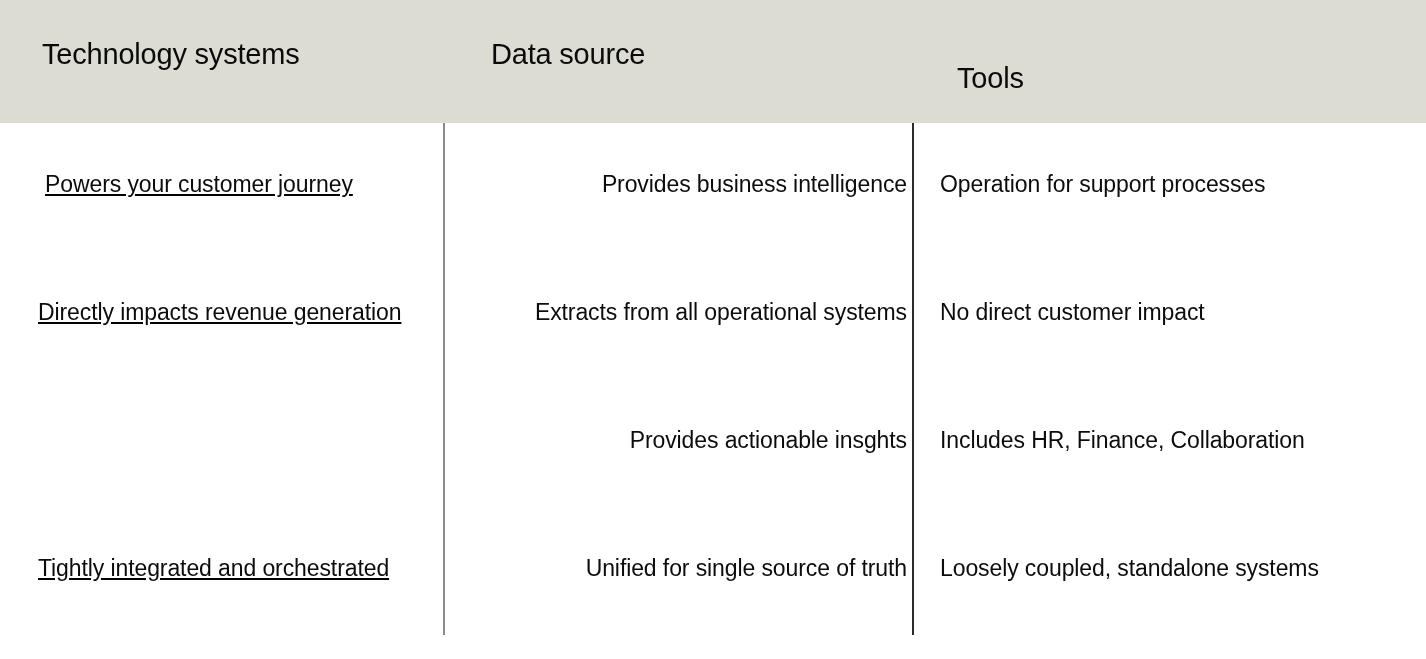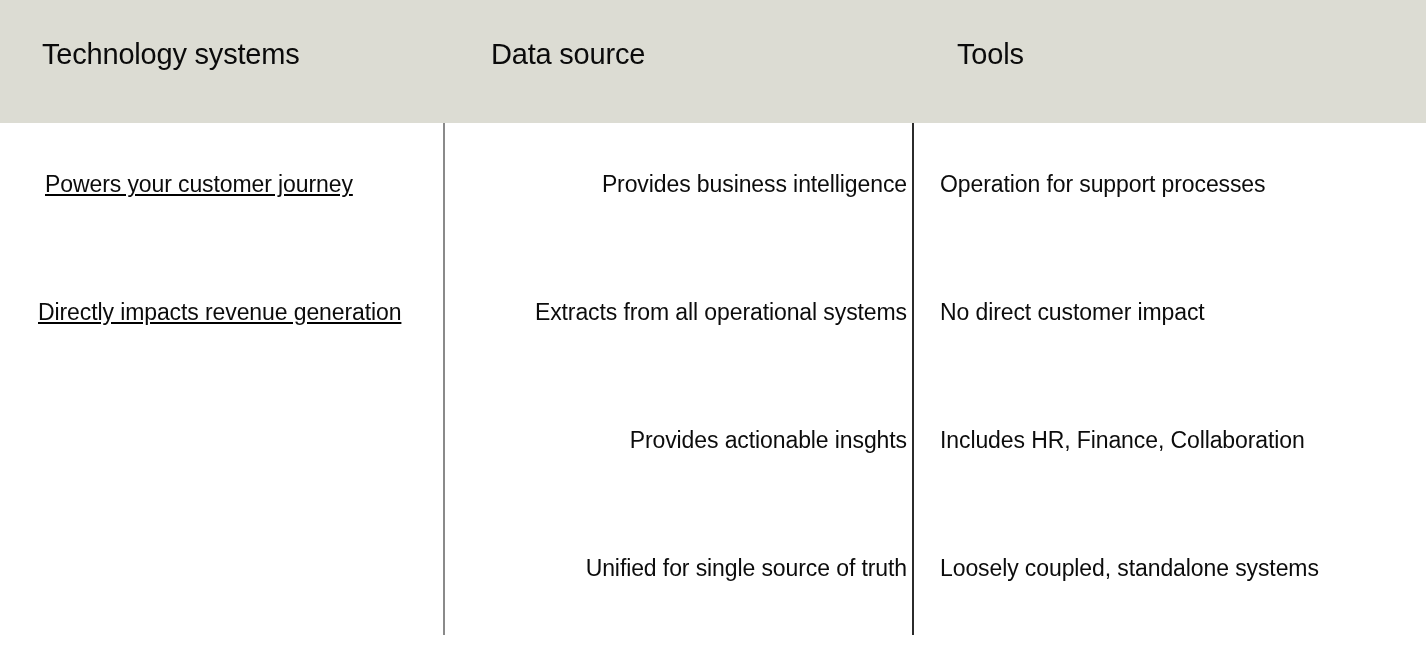--- a/index.html
+++ b/index.html
@@ -43,21 +43,21 @@
     font-size: 29px;
     line-height: 1.05;
     color: #0b0b0b;
     letter-spacing: -0.2px;
     white-space: nowrap;
     font-weight: 400;
   }
 
   .header-cell-1 { left: 42px;  width: 400px; }
   .header-cell-2 { left: 491px; width: 400px; }
-  .header-cell-3 { left: 957px; width: 420px; }
+  .header-cell-3 { left: 957px; width: 420px; margin-top: 24px; }
 
   
   .divider {
     position: absolute;
     top: 123px;
     height: 512px;
     width: 2px;
   }
   .divider-1 {
     left: 443px;
@@ -137,20 +137,23 @@
 
   <div class="body-grid">
 
     <div class="body-col body-col-1">
       <div class="body-cell row-0">
         <span class="cell-text">Powers your customer journey</span>
       </div>
       <div class="body-cell row-1">
         <span class="cell-text">Directly impacts revenue generation</span>
       </div>
+      <div class="body-cell row-3">
+        <span class="cell-text">Tightly integrated and orchestrated</span>
+      </div>
     </div>
 
     <div class="body-col body-col-2">
       <div class="body-cell row-0">
         <span class="cell-text">Provides business intelligence</span>
       </div>
       <div class="body-cell row-1">
         <span class="cell-text">Extracts from all operational systems</span>
       </div>
       <div class="body-cell row-2">

